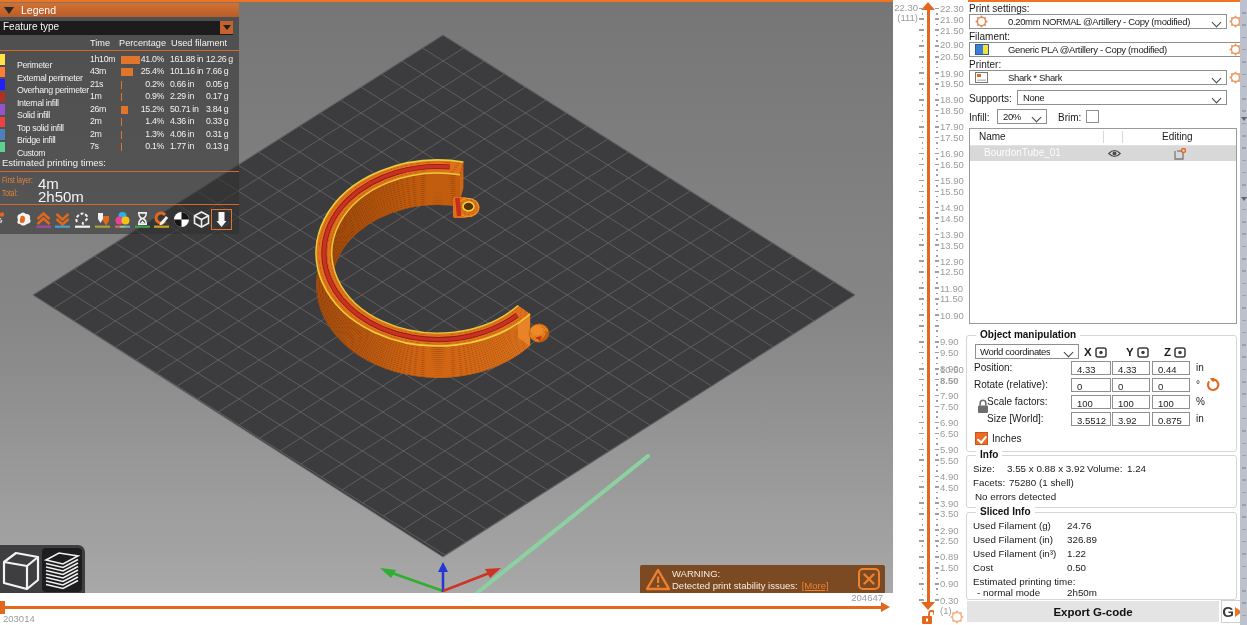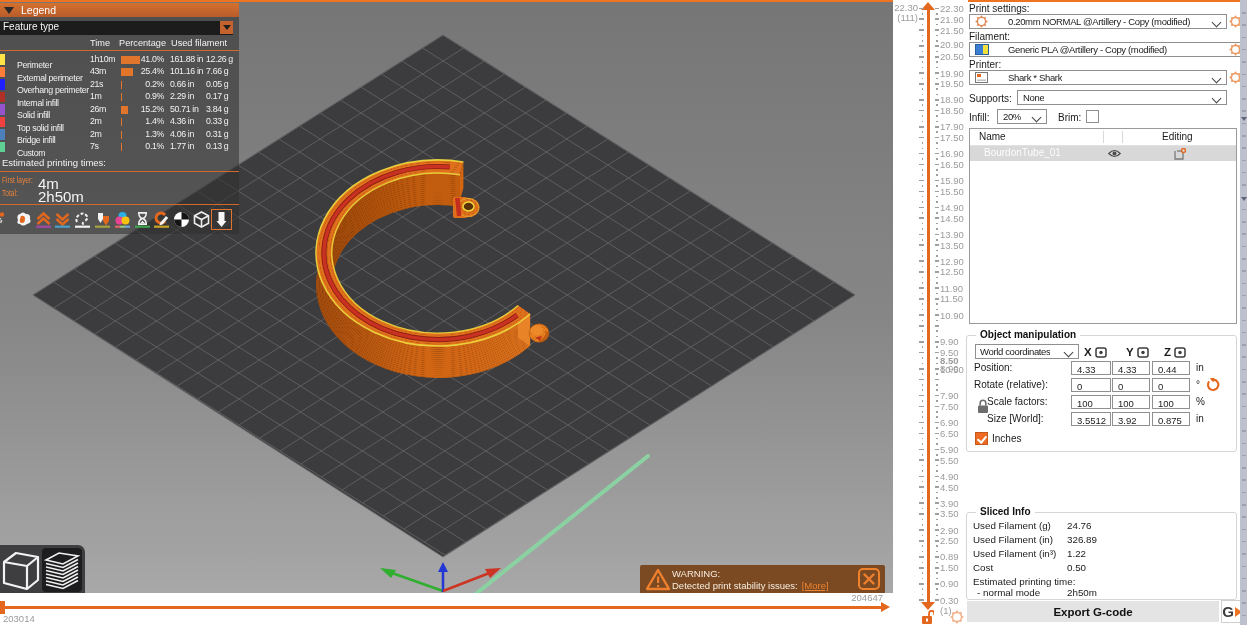--- a/index.html
+++ b/index.html
@@ -737,21 +737,21 @@
       <div class="vs-right-lab" style="top: 239.6px;">13.50</div>
       <div class="vs-right-lab" style="top: 255.732px;">12.90</div>
       <div class="vs-right-lab" style="top: 266.486px;">12.50</div>
       <div class="vs-right-lab" style="top: 282.618px;">11.90</div>
       <div class="vs-right-lab" style="top: 293.373px;">11.50</div>
       <div class="vs-right-lab" style="top: 309.505px;">10.90</div>
       <div class="vs-right-lab" style="top: 320.259px; margin-top: 44px;">10.50</div>
       <div class="vs-right-lab" style="top: 336.391px;">9.90</div>
       <div class="vs-right-lab" style="top: 347.145px;">9.50</div>
       <div class="vs-right-lab" style="top: 363.277px;">8.90</div>
-      <div class="vs-right-lab" style="top: 355px; font-weight: bold;">8.50</div>
+      <div class="vs-right-lab" style="top: 375px; font-weight: bold;">8.50</div>
       <div class="vs-right-lab" style="top: 390.164px;">7.90</div>
       <div class="vs-right-lab" style="top: 400.918px;">7.50</div>
       <div class="vs-right-lab" style="top: 417.05px;">6.90</div>
       <div class="vs-right-lab" style="top: 427.805px;">6.50</div>
       <div class="vs-right-lab" style="top: 443.936px;">5.90</div>
       <div class="vs-right-lab" style="top: 454.691px;">5.50</div>
       <div class="vs-right-lab" style="top: 470.823px;">4.90</div>
       <div class="vs-right-lab" style="top: 481.577px;">4.50</div>
       <div class="vs-right-lab" style="top: 497.709px;">3.90</div>
       <div class="vs-right-lab" style="top: 508.464px;">3.50</div>
@@ -975,20 +975,36 @@
       <path d="M3.2 6.5 V4 A2.8 2.8 0 0 1 8.8 4 V6.5" fill="none" stroke="#6d6d6d" stroke-width="1.6"></path>
     </svg>
     <svg id="manip-reset" width="14" height="14" viewBox="0 0 14 14">
       <path d="M3.2 3.4 A5.2 5.2 0 1 0 7.6 1.6" fill="none" stroke="#e4671e" stroke-width="2.1"></path>
       <polygon points="8.6,-0.6 3.8,0.4 7.4,4.4" fill="#e4671e"></polygon>
     </svg>
     <div class="checkbox checked" id="inches-check"></div>
     <span id="inches-label">Inches</span>
   </div>
 
+  <div id="info-box" class="groupbox">
+    <span class="grouptitle">Info</span>
+    <div class="inforow">
+      <span style="left:6px;top:7px">Size:</span>
+      <span style="left:40px;top:7px">3.55 x 0.88 x 3.92</span>
+      <span style="left:120px;top:7px">Volume:</span>
+      <span style="left:160px;top:7px">1.24</span>
+    </div>
+    <div class="inforow">
+      <span style="left:6px;top:21px">Facets:</span>
+      <span style="left:42px;top:21px">75280 (1 shell)</span>
+    </div>
+    <div class="inforow">
+      <span style="left:8px;top:35px">No errors detected</span>
+    </div>
+  </div>
 
   <div id="sliced-box" class="groupbox">
     <span class="grouptitle">Sliced Info</span>
     <div id="sliced-rows">
         <div class="inforow">
           <span style="left:6px;top:7px">Used Filament (g)</span>
           <span style="left:100px;top:7px">24.76</span>
         </div>
         <div class="inforow">
           <span style="left:6px;top:21px">Used Filament (in)</span>

